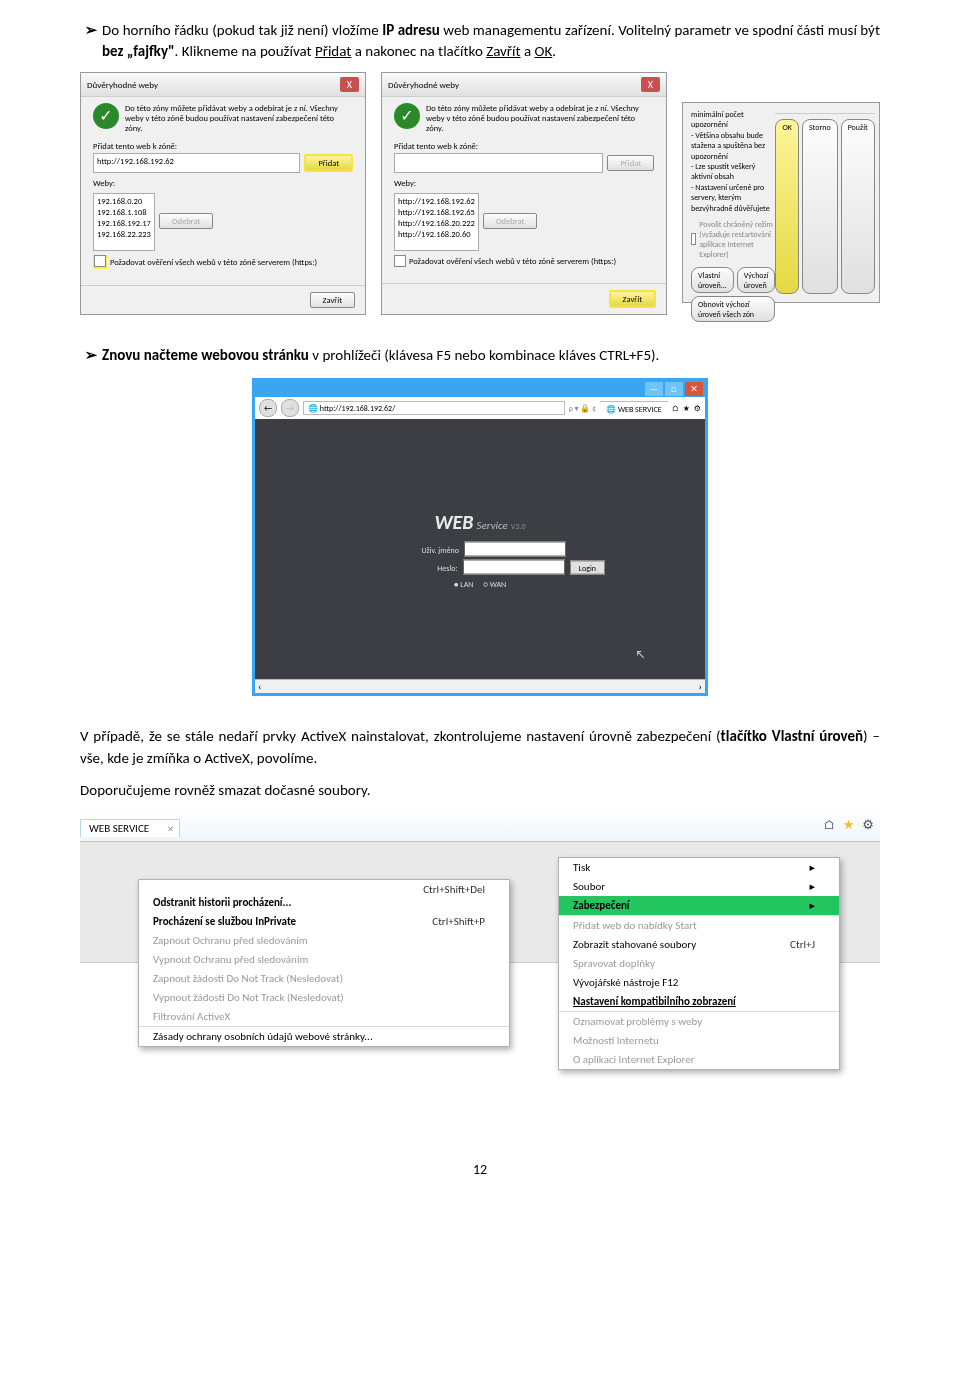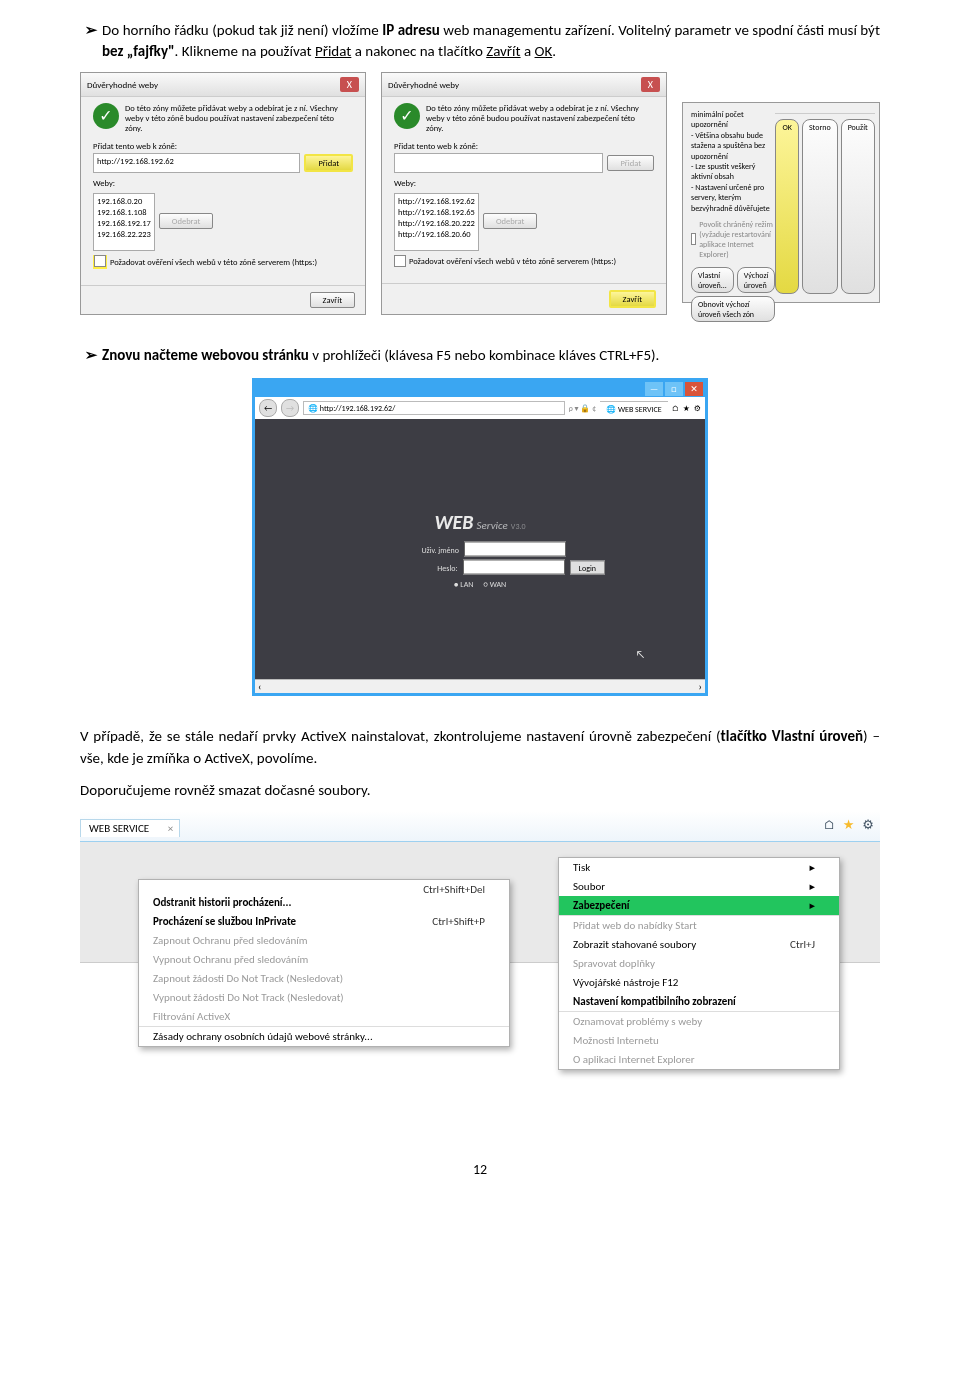--- a/index.html
+++ b/index.html
@@ -278,21 +278,21 @@
           <span>Zobrazit stahované soubory</span>
           <span class="sc">Ctrl+J</span>
         </div>
         <div class="mi dim">
           <span>Spravovat doplňky</span>
         </div>
         <div class="mi">
           <span>Vývojářské nástroje F12</span>
         </div>
         <div class="mi">
-          <span style="font-weight: 600;">Nastavení kompatibilního zobrazení</span>
+          <span style="font-weight: 600; text-decoration: underline;">Nastavení kompatibilního zobrazení</span>
         </div>
         <div class="mi dim sep">
           <span>Oznamovat problémy s weby</span>
         </div>
         <div class="mi dim">
           <span>Možnosti Internetu</span>
         </div>
         <div class="mi dim">
           <span>O aplikaci Internet Explorer</span>
         </div>

